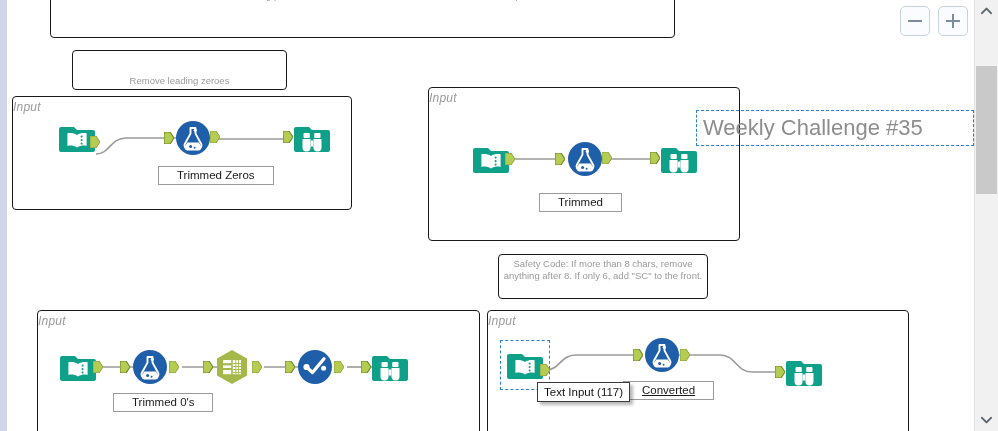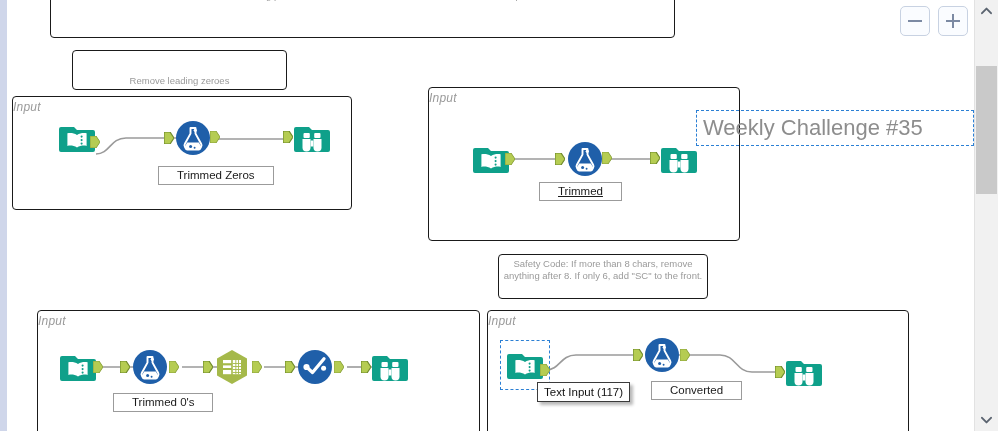--- a/index.html
+++ b/index.html
@@ -221,21 +221,21 @@
         <circle cx="17.6" cy="28.6" r="1.5" fill="#1f5fa9"></circle>
         <circle cx="21.6" cy="29.8" r="0.95" fill="#1f5fa9"></circle>
         <circle cx="22.3" cy="12.3" r="1.6" fill="#ffffff"></circle>
       </svg>
     </div>
     <div class="anchor" style="left:593px;top:152px;">
       <svg width="10" height="12" viewBox="0 0 10 12">
           <path d="M0,0 L6,0 L10,6 L6,12 L0,12 Z" fill="#b5cc52" stroke="#8ba33a" stroke-width="1"></path>
         </svg>
     </div>
-    <div class="annot" style="left:530px;top:182px;text-decoration:underline;">
+    <div class="annot" style="left:530px;top:193px;">
       <span>Trimmed</span>
     </div>
 
     <div class="anchor" style="left:641px;top:152px;">
       <svg width="10" height="12" viewBox="0 0 10 12">
           <path d="M0,0 L6,0 L10,6 L6,12 L0,12 Z" fill="#b5cc52" stroke="#6f8a2a" stroke-width="1.2"></path>
         </svg>
     </div>
     <div class="tool" style="left:650px;top:139px;">
       <svg viewBox="0 0 40 40">
@@ -427,21 +427,21 @@
         <circle cx="17.6" cy="28.6" r="1.5" fill="#1f5fa9"></circle>
         <circle cx="21.6" cy="29.8" r="0.95" fill="#1f5fa9"></circle>
         <circle cx="22.3" cy="12.3" r="1.6" fill="#ffffff"></circle>
       </svg>
     </div>
     <div class="anchor" style="left:671px;top:349px;">
       <svg width="10" height="12" viewBox="0 0 10 12">
           <path d="M0,0 L6,0 L10,6 L6,12 L0,12 Z" fill="#b5cc52" stroke="#8ba33a" stroke-width="1"></path>
         </svg>
     </div>
-    <div class="annot" style="left:642px;top:381px;">
+    <div class="annot" style="left:614px;top:381px;text-decoration:underline;">
       <span>Converted</span>
     </div>
 
     <div class="anchor" style="left:766px;top:366px;">
       <svg width="10" height="12" viewBox="0 0 10 12">
           <path d="M0,0 L6,0 L10,6 L6,12 L0,12 Z" fill="#b5cc52" stroke="#6f8a2a" stroke-width="1.2"></path>
         </svg>
     </div>
     <div class="tool" style="left:775px;top:352px;">
       <svg viewBox="0 0 40 40">

